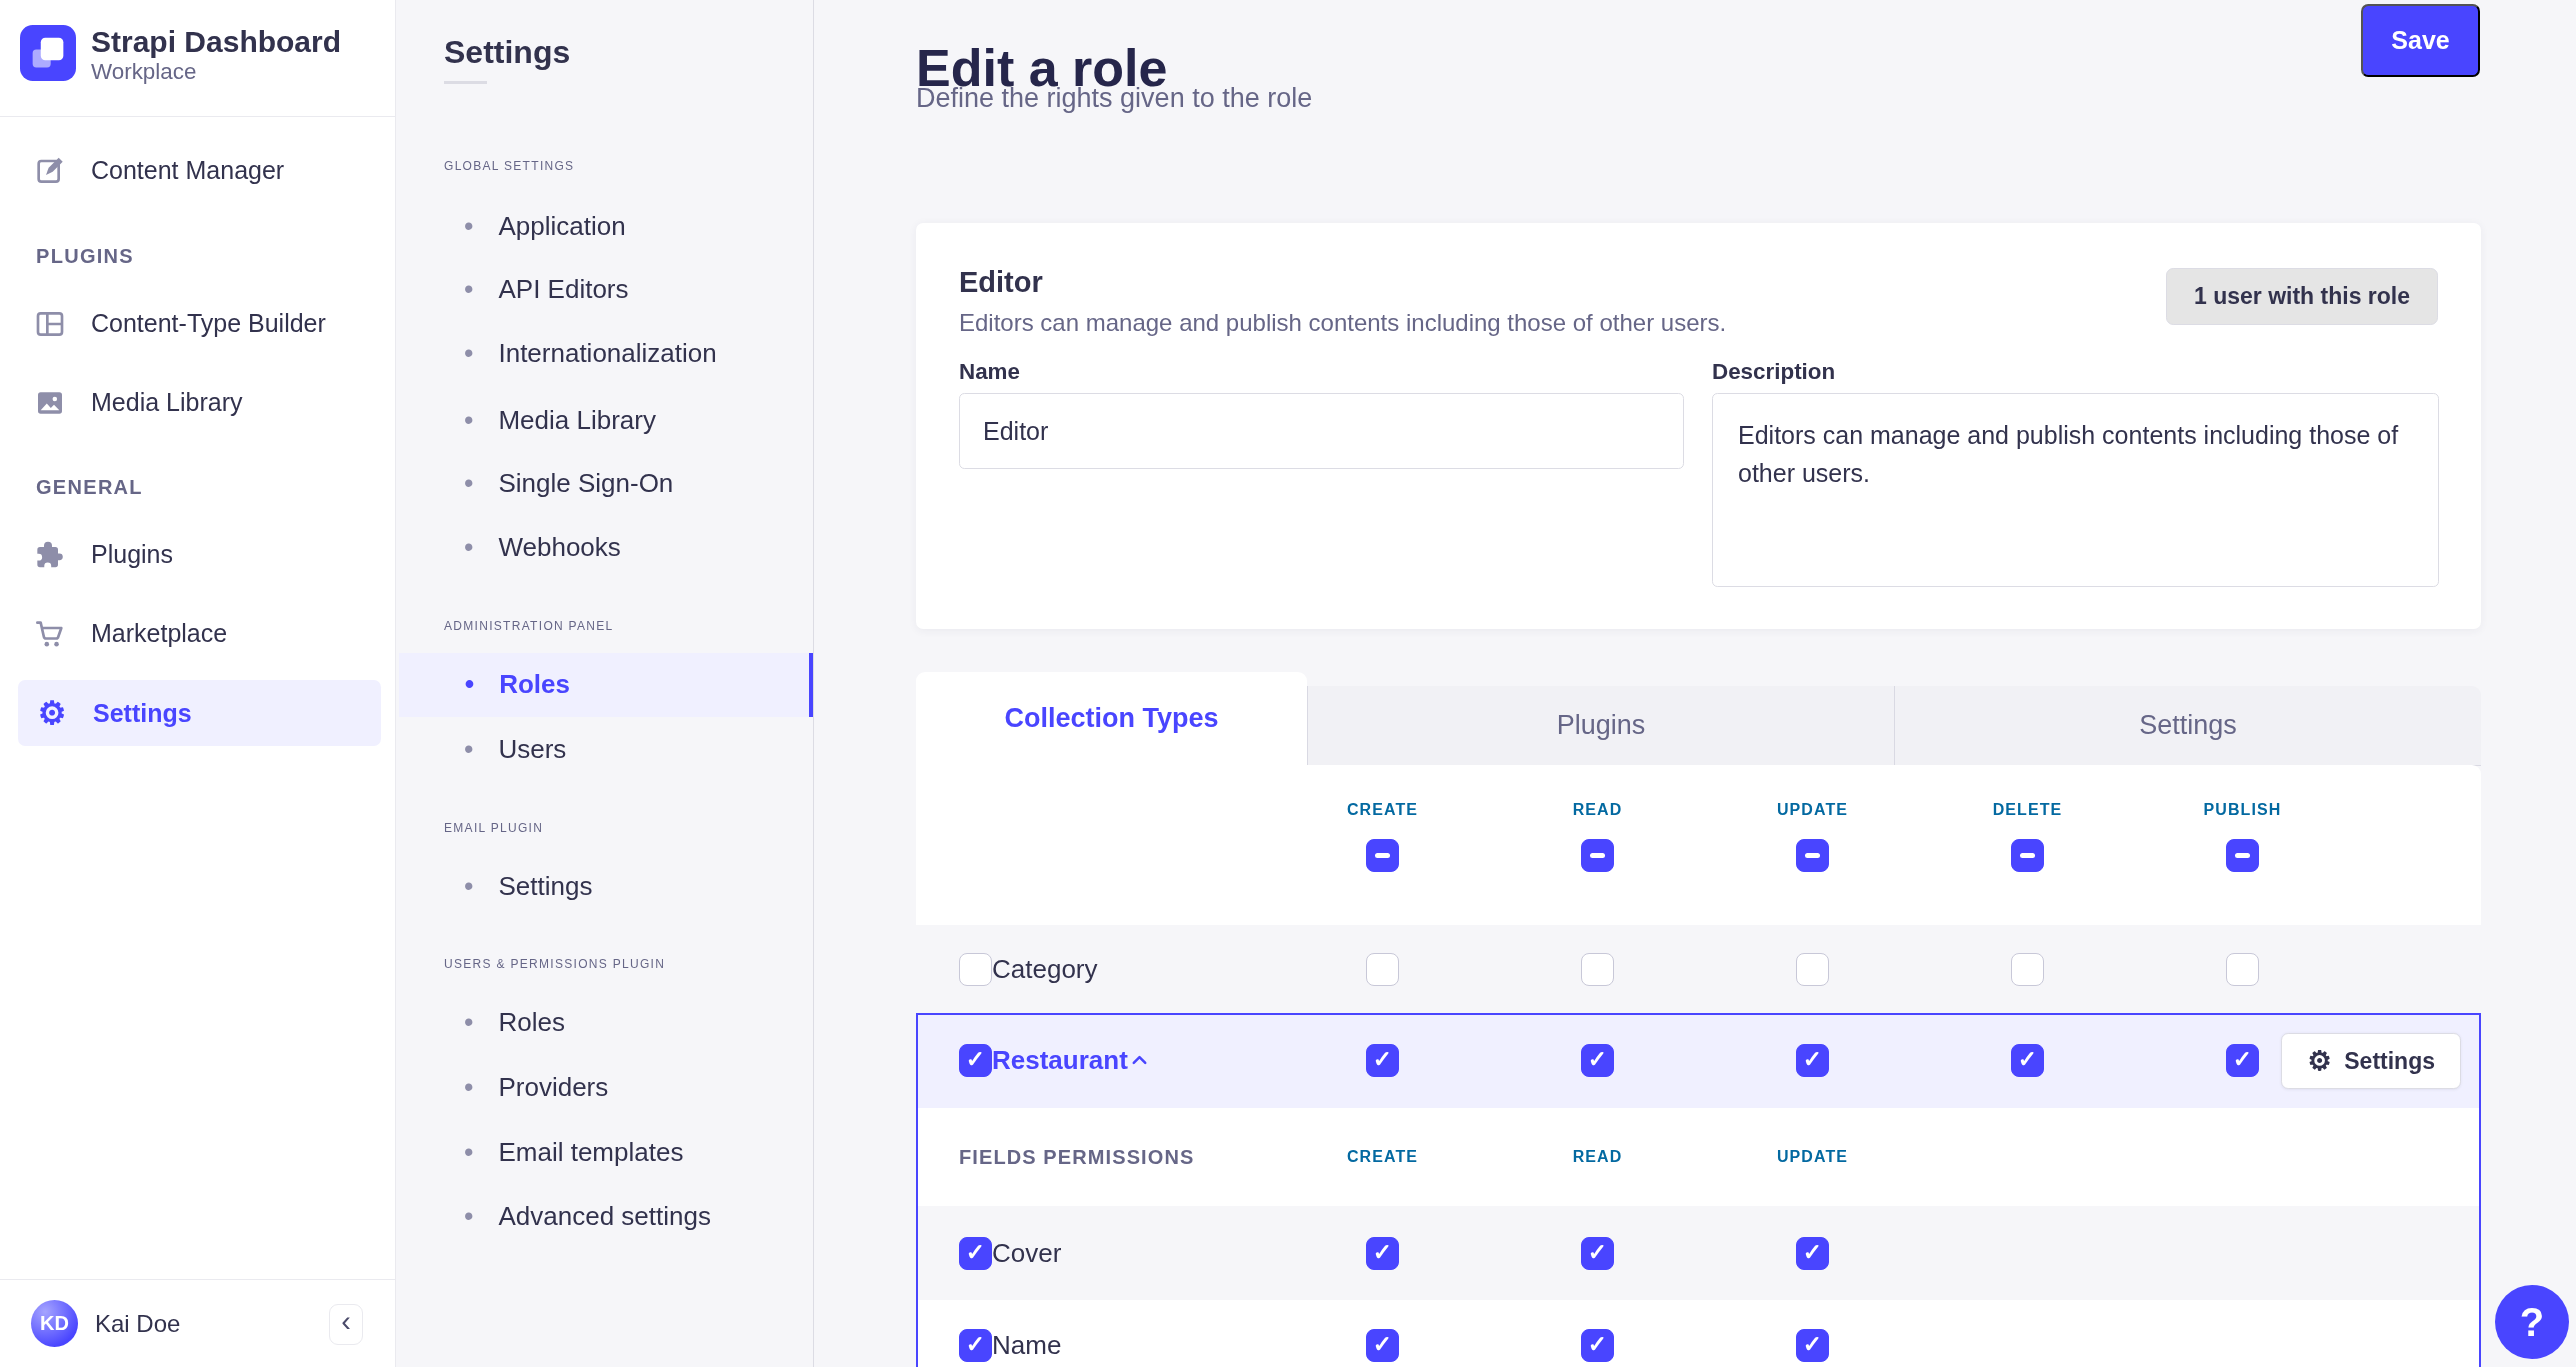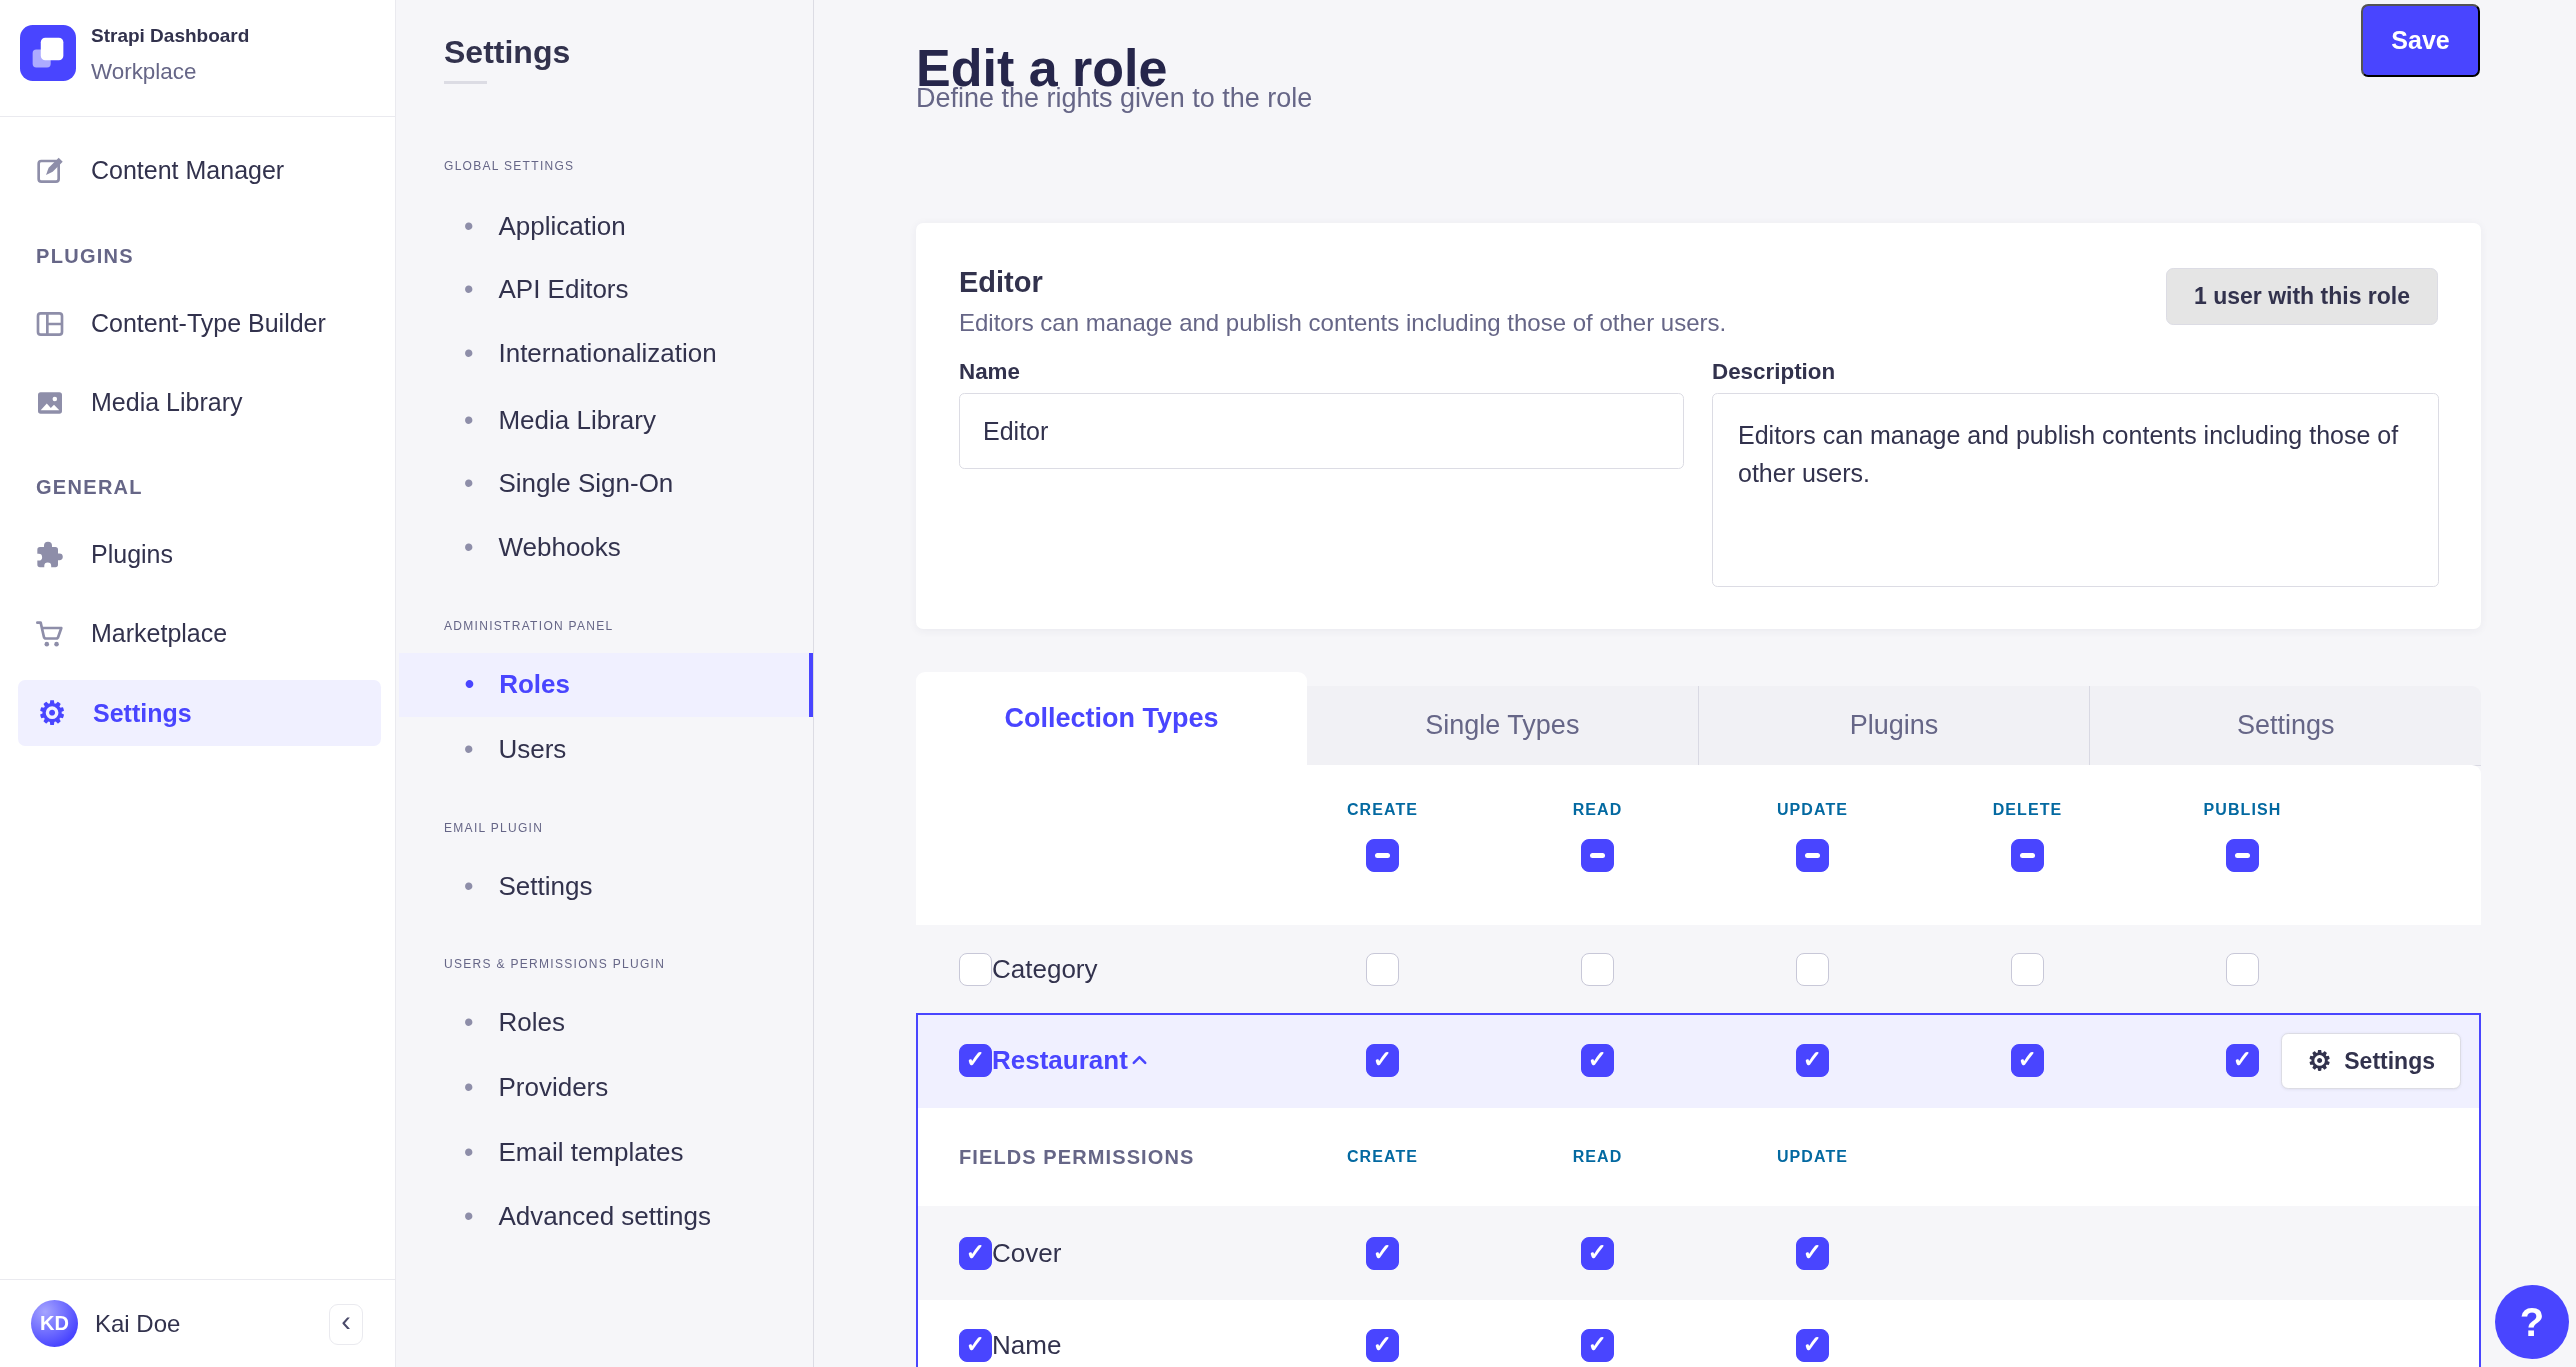--- a/index.html
+++ b/index.html
@@ -5,21 +5,21 @@
   html,body{margin:0;padding:0;background:#e9e9ef;}
   *{box-sizing:border-box;}
   #app{
     position:relative;width:2576px;height:1367px;overflow:hidden;
     background:#f6f6f9;font-family:"Liberation Sans",sans-serif;color:#32324d;
   }
   
   .leftnav{position:absolute;left:0;top:0;width:396px;height:1367px;background:#ffffff;border-right:0.9px solid #eaeaef;}
   .brand{position:absolute;left:0;top:0;width:100%;height:117px;border-bottom:0.9px solid #eaeaef;}
   .brand-logo{position:absolute;left:20px;top:25px;width:56px;height:56px;}
-  .brand-title{position:absolute;left:91px;top:25px;font-size:19px;font-weight:700;color:#32324d;}
+  .brand-title{position:absolute;left:91px;top:25px;font-size:30px;font-weight:700;color:#32324d;}
   .brand-sub{position:absolute;left:91px;top:59px;font-size:22.4px;color:#666687;}
   .navitem{position:absolute;left:34px;display:flex;align-items:center;gap:25px;height:43px;font-size:25px;color:#32324d;cursor:default;}
   .navitem .nicon{width:32px;height:32px;display:flex;align-items:center;justify-content:center;flex:0 0 auto;}
   .navhdr{position:absolute;left:36px;height:32px;display:flex;align-items:center;font-size:20px;font-weight:700;letter-spacing:1.3px;color:#666687;}
   .navactive{position:absolute;left:18px;right:14.4px;top:680px;height:66px;background:#f0f0ff;border-radius:7.2px;display:flex;align-items:center;gap:25px;padding-left:18px;font-size:25px;font-weight:700;color:#4945ff;}
   .navactive .nicon{width:32px;height:32px;display:flex;align-items:center;justify-content:center;font-size:32px;color:#4945ff;}
   .nav-bottom-divider{position:absolute;left:0;right:0;top:1279px;height:0.9px;background:#eaeaef;}
   .avatar{position:absolute;left:31px;top:1300px;width:47px;height:47px;border-radius:50%;
     background:radial-gradient(circle at 30% 25%,#a5a4ff,#4945ff 75%);
     display:flex;align-items:center;justify-content:center;color:#fff;font-size:20px;font-weight:700;}
@@ -243,21 +243,20 @@
     <div class="card-sub">Editors can manage and publish contents including those of other users.</div>
     <div class="users-badge">1 user with this role</div>
     <label class="fld-label" style="left:43px;top:136px;">Name</label>
     <input class="name-input" type="text" value="Editor" style="">
     <label class="fld-label" style="left:796px;top:136px;">Description</label>
     <textarea class="desc-area" style="">Editors can manage and publish contents including those of other users.</textarea>
   </section>
 
   <div class="tabs">
     <div class="tab-active">Collection Types</div>
-    <div class="tab">Single Types</div>
     <div class="tab sep">Plugins</div>
     <div class="tab sep last">Settings</div>
   </div>
 
   <section class="panel">
 
     <div class="prow phead">
       <div></div>
       <div class="pcol">
         <span class="colhdr">CREATE</span>

